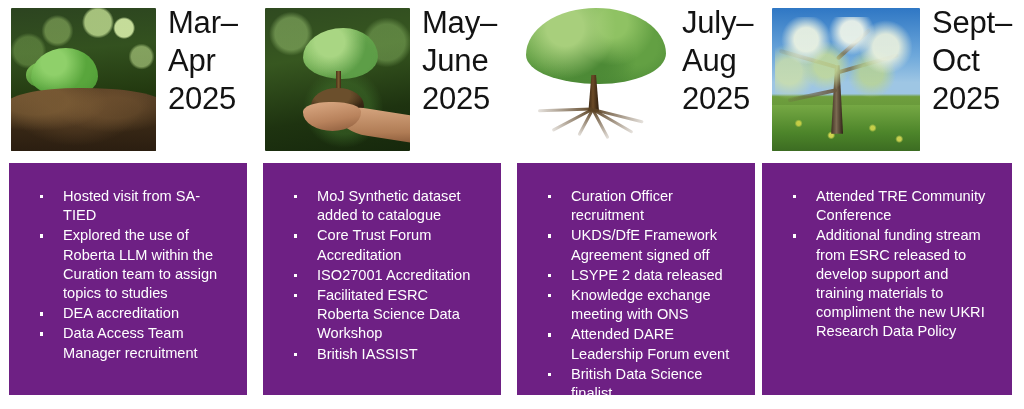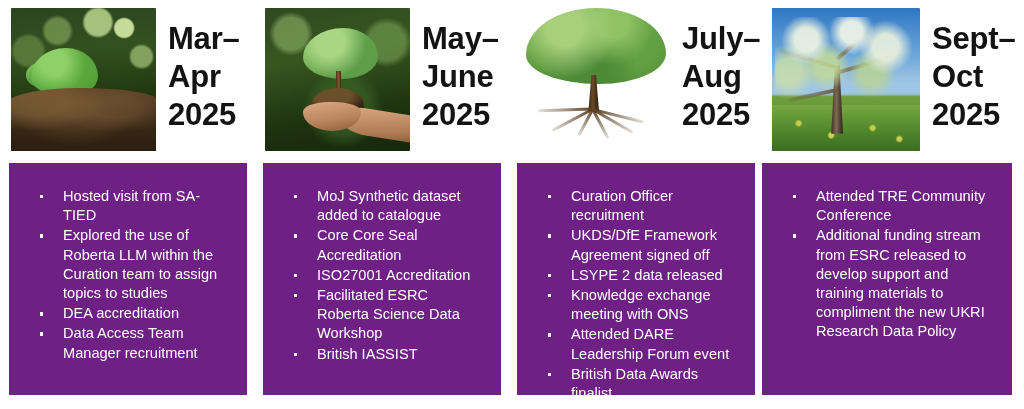--- a/index.html
+++ b/index.html
@@ -235,26 +235,26 @@
     border-radius: 3px;
   }
   .art-orchard .b1 { left: 43%; top: 44%; width: 44%; transform: rotate(-16deg); }
   .art-orchard .b2 { left: 43%; top: 40%; width: 40%; transform: rotate(196deg); }
   .art-orchard .b3 { left: 44%; top: 34%; width: 30%; transform: rotate(-42deg); }
   .art-orchard .b4 { left: 44%; top: 56%; width: 34%; transform: rotate(168deg); }
 
   
   .date-heading {
     position: absolute;
-    top: 20px;
+    top: 4px;
     left: 168px;
     right: 4px;
     font-size: 31px;
     line-height: 38px;
-    font-weight: 700;
+    font-weight: 400;
     color: #131313;
     letter-spacing: -0.2px;
     white-space: pre-line;
   }
   .col-2 .date-heading { left: 174px; }
   .col-3 .date-heading { left: 170px; }
 
   
   .card {
     position: absolute;
@@ -333,21 +333,21 @@
           <div class="palm"></div>
         </div>
       </div>
       <div class="date-heading">May–
 June
 2025</div>
     </div>
     <div class="card">
       <ul class="bullets">
         <li>MoJ Synthetic dataset added to catalogue</li>
-        <li>Core Core Seal Accreditation</li>
+        <li>Core Trust Forum Accreditation</li>
         <li>ISO27001 Accreditation</li>
         <li>Facilitated ESRC Roberta Science Data Workshop</li>
         <li>British IASSIST</li>
       </ul>
     </div>
   </div>
 
   <div class="column col-2">
     <div class="panel-head">
       <div class="thumb">
@@ -366,21 +366,21 @@
 Aug
 2025</div>
     </div>
     <div class="card">
       <ul class="bullets">
         <li>Curation Officer recruitment</li>
         <li>UKDS/DfE Framework Agreement signed off</li>
         <li>LSYPE 2 data released</li>
         <li>Knowledge exchange meeting with ONS</li>
         <li>Attended DARE Leadership Forum event</li>
-        <li>British Data Awards finalist</li>
+        <li>British Data Science finalist</li>
       </ul>
     </div>
   </div>
 
   <div class="column col-3">
     <div class="panel-head">
       <div class="thumb">
         <div class="thumb-art art-orchard">
           <div class="grass"></div>
           <div class="trunk"></div>

